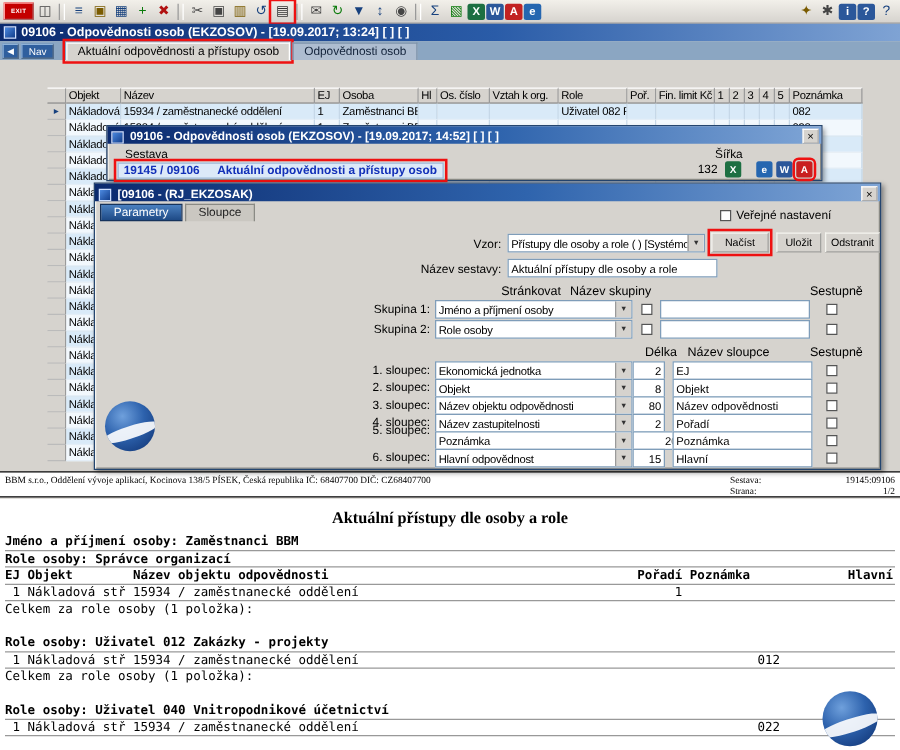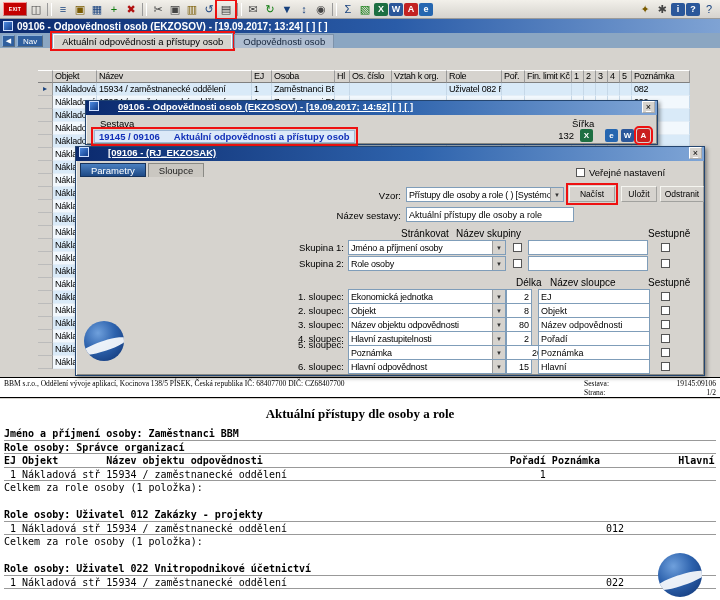--- a/index.html
+++ b/index.html
@@ -52,22 +52,22 @@
     white-space:nowrap;border-right:1px solid #c6d8e8;border-bottom:1px solid #e4eef7;}
   .tr.odd .td{background:#d9eaf8;}
   .tr.even .td{background:#f2f8fd;}
   .td.gutter{background:#d6d3ce !important;border-right:1px solid #9a9a9a;border-bottom:1px solid #bbb;
     color:#17417e;font-size:8px;text-align:center;padding-left:0;}
 
   
   .dialog{position:absolute;background:#d6d3ce;border:1px solid #24456f;
     box-shadow:inset 1px 1px 0 #f5f4ef, inset -1px -1px 0 #8a8a85, 2px 2px 4px rgba(0,0,0,.4);}
   .dlg-title{height:14px;background:linear-gradient(90deg,#0b2a6e,#2f64ad 55%,#7fa5d6);
-    color:#fff;font-size:9.5px;font-weight:bold;display:flex;align-items:flex-start;gap:19px;
-    padding:0 2px 0 3px;white-space:nowrap;overflow:hidden;text-decoration:underline;}
+    color:#fff;font-size:9.5px;font-weight:bold;display:flex;align-items:flex-end;gap:5px;
+    padding:0 2px 0 3px;white-space:nowrap;overflow:hidden;}
   .dlg-close{margin-left:auto;width:13px;height:12px;background:#d6d3ce;border:1px outset #fff;
     color:#000;font-size:9px;font-weight:normal;display:inline-flex;align-items:center;justify-content:center;flex:0 0 auto;}
 
   #dlg-report{left:85px;top:100px;width:573px;height:45px;z-index:5;}
   .dr-h1{position:absolute;left:14px;top:17px;font-size:9.5px;}
   .dr-h2{position:absolute;left:486px;top:17px;font-size:9.5px;}
   .dr-row{position:absolute;left:8px;top:29px;height:13px;display:inline-flex;align-items:center;
     background:#dce9f8;border:1px solid #9db8d6;padding:0 4px;white-space:nowrap;}
   .dr-code{color:#1230b8;font-weight:bold;font-size:9.5px;margin-right:14px;}
   .dr-name{color:#1230b8;font-weight:bold;font-size:9.5px;}
@@ -713,21 +713,21 @@
         <span class="pd-label" style="left: 160px; top: 172px; width: 108px;">3. sloupec:</span>
         <div class="combo" style="left: 272px; top: 170px; width: 158px;">
           <span class="combo-text">Název objektu odpovědnosti</span>
           <span class="combo-btn">▼</span>
         </div>
         <input class="ptxt num" readonly="" value="80" style="left: 430px; top: 170px; width: 26px;">
         <input class="ptxt" readonly="" value="Název odpovědnosti" style="left: 462px; top: 170px; width: 112px;">
         <span class="cb" style="left: 585px; top: 173px;"></span>
         <span class="pd-label" style="left: 160px; top: 186px; width: 108px;">4. sloupec:</span>
         <div class="combo" style="left: 272px; top: 184px; width: 158px;">
-          <span class="combo-text">Hlavní zastupitelnosti</span>
+          <span class="combo-text">Název zastupitelnosti</span>
           <span class="combo-btn">▼</span>
         </div>
         <input class="ptxt num" readonly="" value="2" style="left: 430px; top: 184px; width: 26px;">
         <input class="ptxt" readonly="" value="Pořadí" style="left: 462px; top: 184px; width: 112px;">
         <span class="cb" style="left: 585px; top: 187px;"></span>
         <span class="pd-label" style="left: 160px; top: 192px; width: 108px;">5. sloupec:</span>
         <div class="combo" style="left: 272px; top: 198px; width: 158px;">
           <span class="combo-text">Poznámka</span>
           <span class="combo-btn">▼</span>
         </div>
@@ -769,19 +769,19 @@
         <div class="rline b ru">Jméno a příjmení osoby: Zaměstnanci BBM</div>
         <div class="rline b ru">Role osoby: Správce organizací</div>
         <div class="rline b ru">EJ Objekt        Název objektu odpovědnosti                                         Pořadí Poznámka             Hlavní</div>
         <div class="rline ru"> 1 Nákladová stř 15934 / zaměstnanecké oddělení                                          1</div>
         <div class="rline">Celkem za role osoby (1 položka):</div>
         <div class="rline"> </div>
         <div class="rline b ru">Role osoby: Uživatel 012 Zakázky - projekty</div>
         <div class="rline ru"> 1 Nákladová stř 15934 / zaměstnanecké oddělení                                                     012</div>
         <div class="rline">Celkem za role osoby (1 položka):</div>
         <div class="rline"> </div>
-        <div class="rline b ru">Role osoby: Uživatel 022 Vnitropodnikové účetnictví</div>
+        <div class="rline b ru">Role osoby: Uživatel 040 Vnitropodnikové účetnictví</div>
         <div class="rline ru"> 1 Nákladová stř 15934 / zaměstnanecké oddělení                                                     022</div>
       </div>
     <div class="bbm-logo" style="left:658px;top:154px;width:44px;height:44px;"></div>
   </div>
 
 </div>
 
 </body></html>

